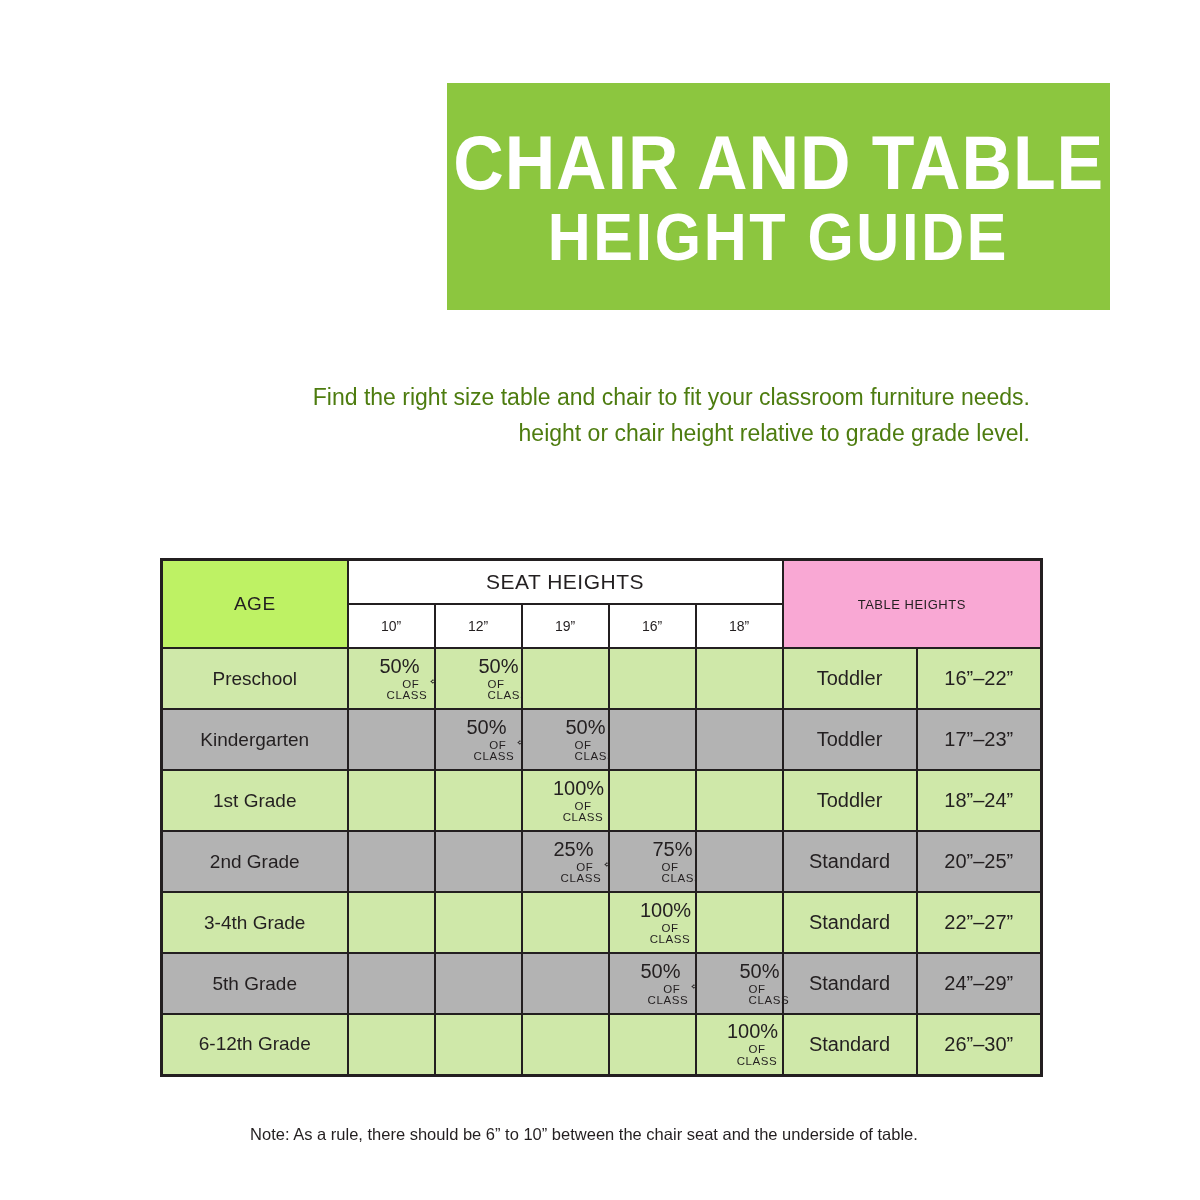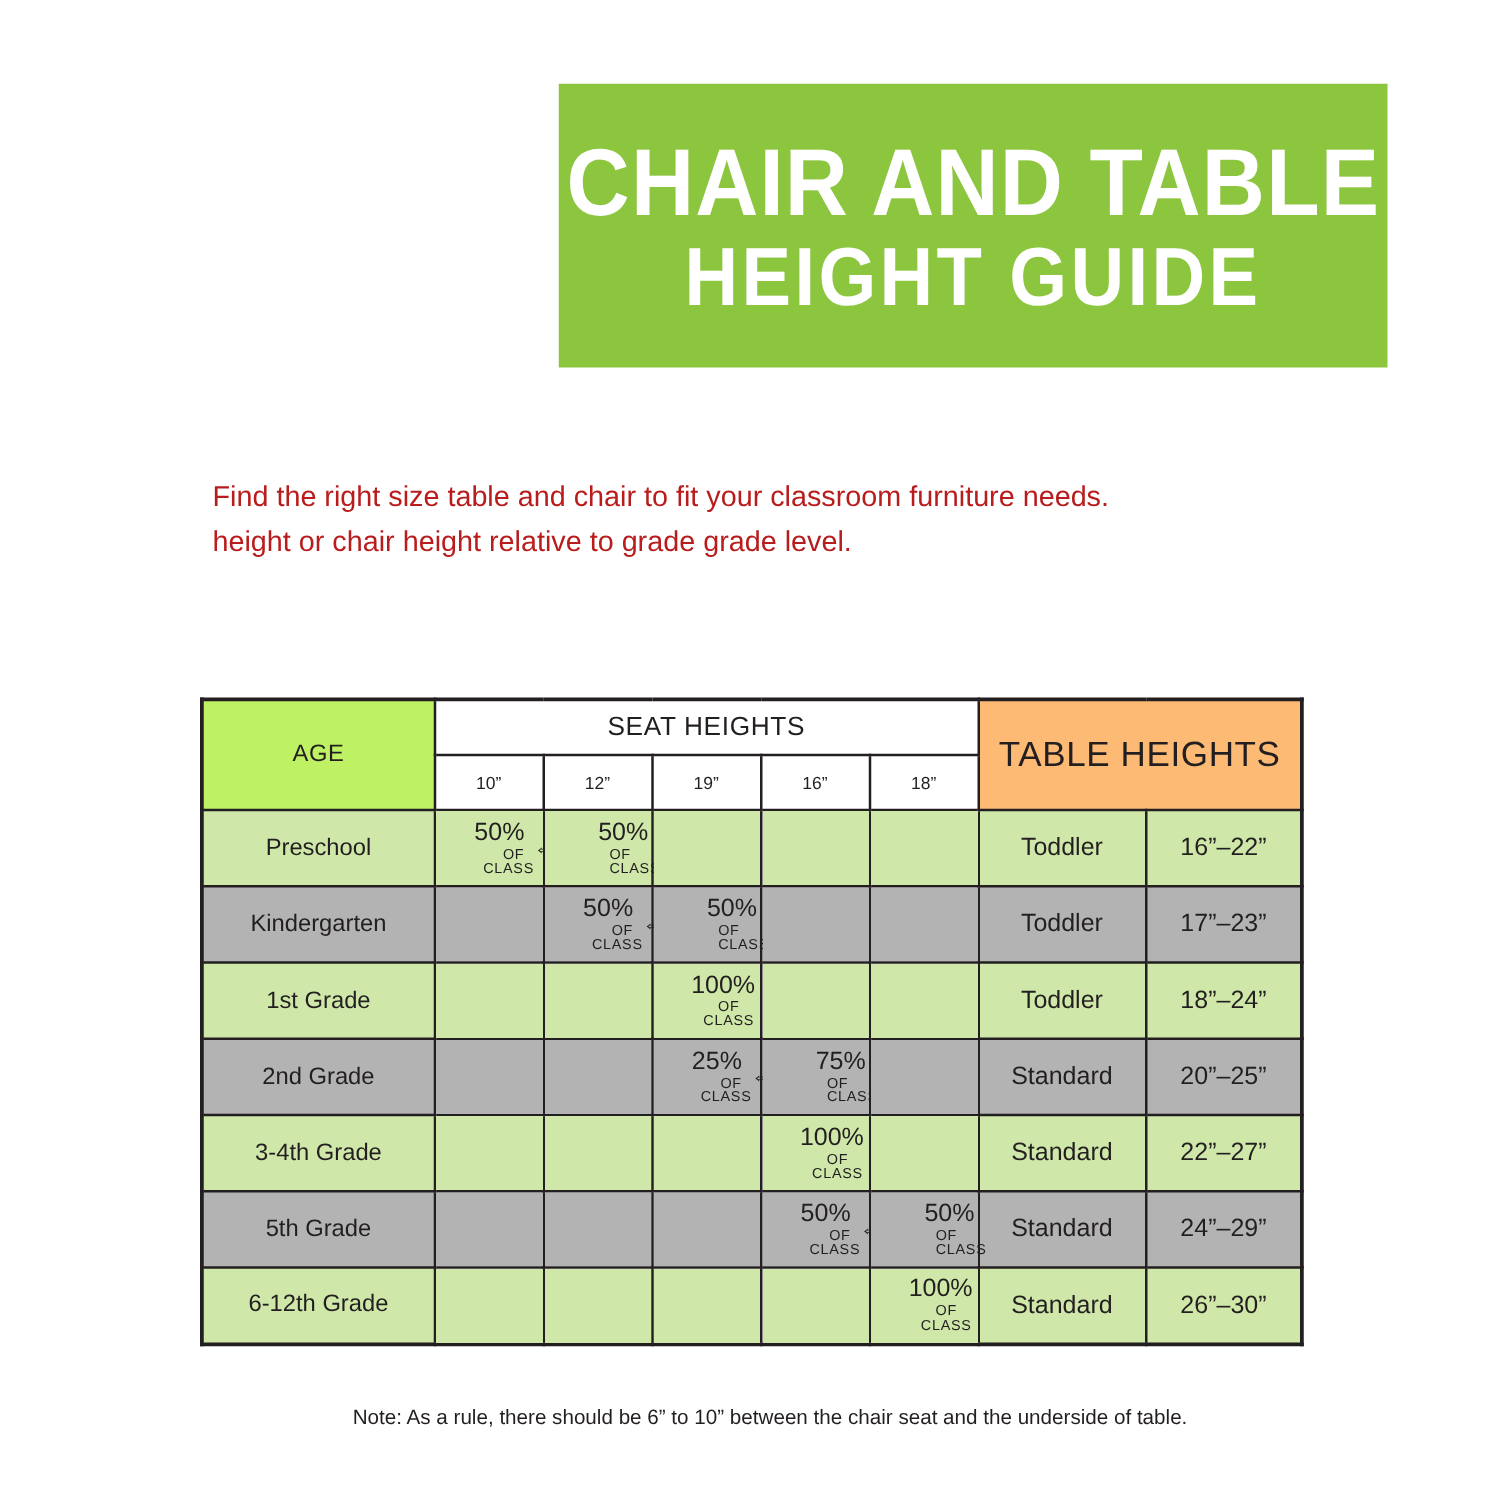--- a/index.html
+++ b/index.html
@@ -18,21 +18,21 @@
   .page {
     width: 1200px;
     height: 1200px;
     position: relative;
   }
 
   
   .banner {
     position: absolute;
     left: 447px;
-    top: 67px;
+    top: 83px;
     width: 663px;
     height: 227px;
     background: #8cc63f;
     display: flex;
     flex-direction: column;
     align-items: center;
     justify-content: center;
     box-sizing: border-box;
     padding-top: 6px;
   }
@@ -59,22 +59,22 @@
     text-transform: uppercase;
     margin-top: 4px;
   }
 
   
   .intro {
     position: absolute;
     left: 170px;
     top: 380px;
     width: 860px;
-    text-align: left;
-    color: #b91c1c;
+    text-align: right;
+    color: #4d7c0f;
     font-size: 23px;
     line-height: 1.55;
   }
   .intro div { white-space: nowrap; }
 
   
   .table-wrap {
     position: absolute;
     left: 160px;
     top: 558px;
@@ -105,24 +105,24 @@
   }
   .hdr-seat {
     font-weight: bold;
     font-size: 21px;
     letter-spacing: 0.5px;
     height: 42px;
     background: #ffffff;
   }
   .hdr-table {
     font-weight: bold;
-    font-size: 28px;
+    font-size: 13px;
     letter-spacing: 0.5px;
     height: 84px;
-    background: #fdba74;
+    background: #f9a8d4;
   }
   .hdr-size {
     font-weight: bold;
     font-size: 14px;
     height: 42px;
     background: #ffffff;
   }
   
   tr.body-row { height: 61px; }
   td.age-cell {
@@ -164,21 +164,21 @@
     transform: translateY(-50%);
     font-size: 19px;
     line-height: 1;
     pointer-events: none;
   }
   .arrow-r { right: -12px; }
 
   
   .note {
     position: absolute;
-    left: 176px;
+    left: 144px;
     top: 1125px;
     width: 880px;
     text-align: center;
     font-size: 16.5px;
     color: #231f20;
   }
 </style>
 </head>
 <body>
 

